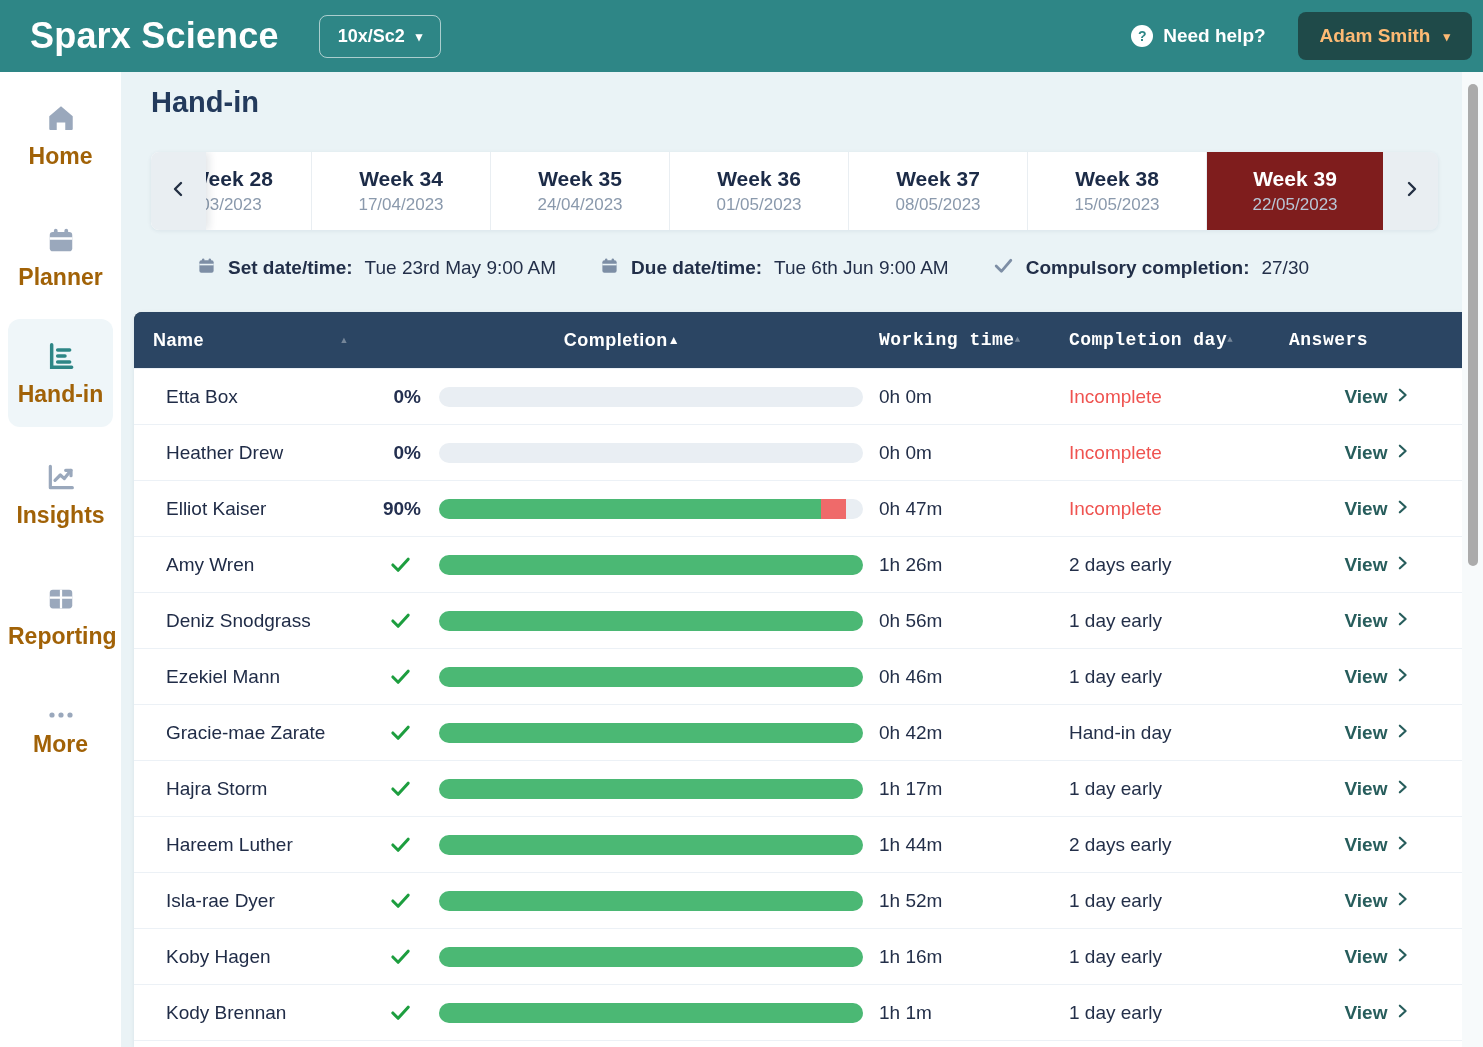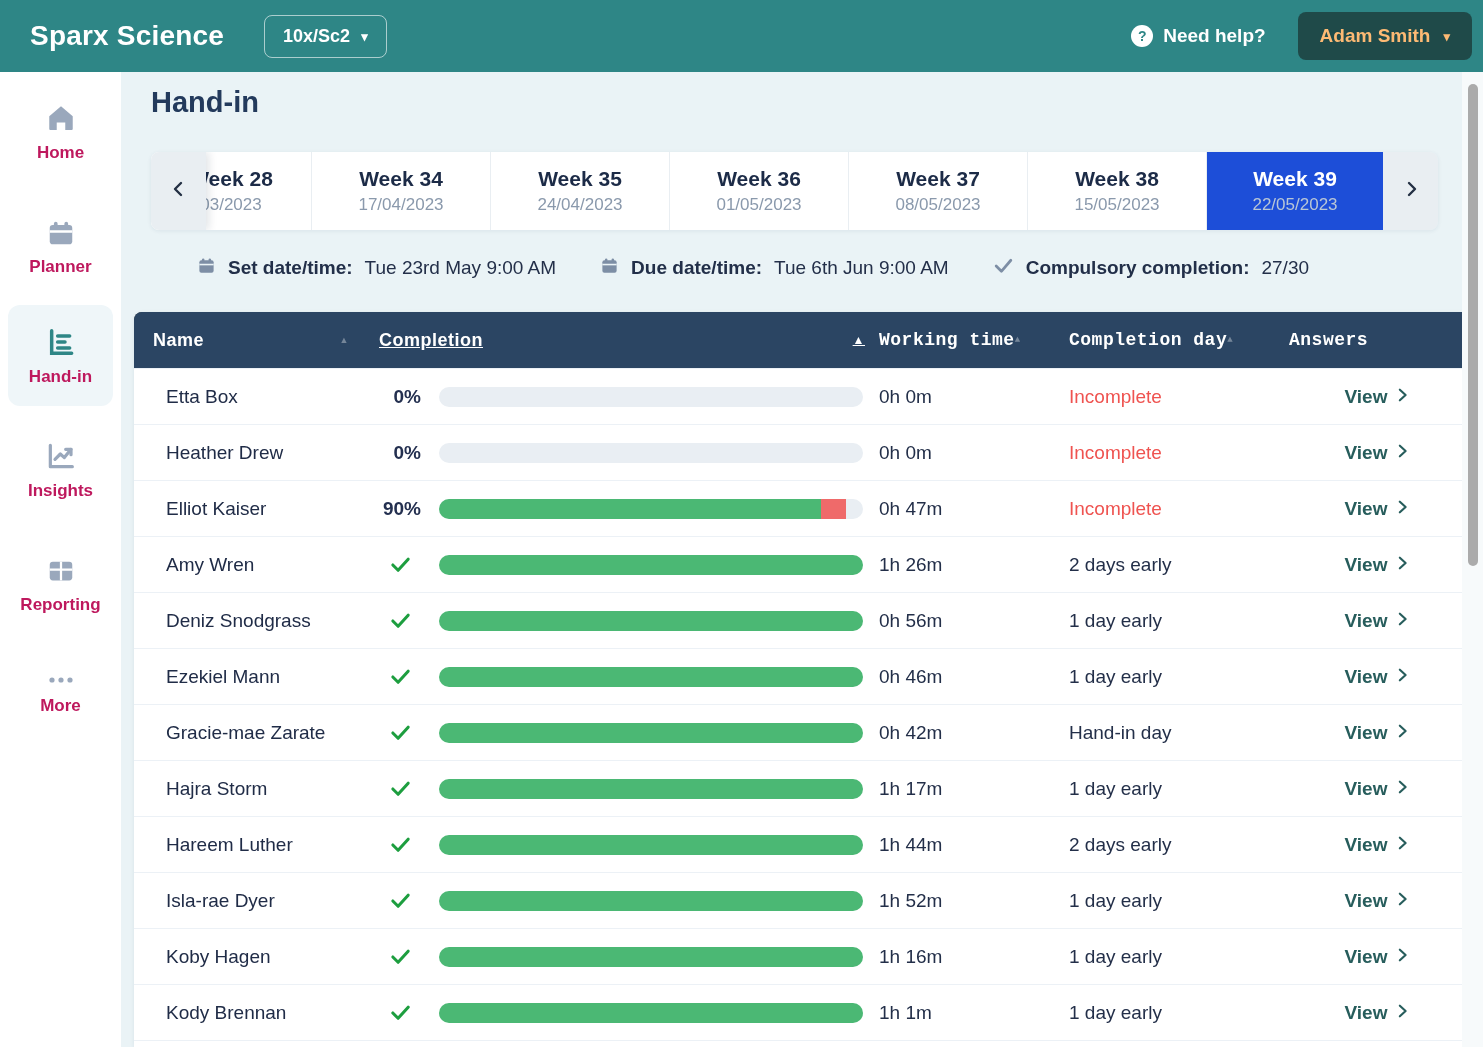--- a/index.html
+++ b/index.html
@@ -1,70 +1,70 @@
 <!DOCTYPE html>
 <html><head>
 <meta charset="utf-8">
 <style>
   * { margin:0; padding:0; box-sizing:border-box; }
   html,body { width:1483px; height:1047px; overflow:hidden; }
   body { font-family:"Liberation Sans", sans-serif; background:#EAF3F6; position:relative; color:#232F49; }
 
   
   .topbar { position:absolute; top:0; left:0; width:1483px; height:72px; background:#2E8686; display:flex; align-items:center; z-index:10; }
-  .brand { margin-left:30px; font-size:28px; font-weight:800; color:#fff; letter-spacing:.2px; }
+  .brand { margin-left:30px; font-size:36px; font-weight:800; color:#fff; letter-spacing:.2px; }
   .class-btn { margin-left:40px; display:flex; align-items:center; gap:11px; border:1px solid rgba(255,255,255,.6); border-radius:8px; padding:10px 18px; color:#fff; font-weight:700; font-size:18px; cursor:pointer; }
   .caret { font-size:13px; line-height:1; }
   .topbar .spacer { flex:1; }
   .help { display:flex; align-items:center; gap:10px; color:#fff; font-weight:700; font-size:19px; cursor:pointer; }
   .help-badge { width:22px; height:22px; border-radius:50%; background:#fff; color:#2E8686; font-weight:800; font-size:14px; display:flex; align-items:center; justify-content:center; }
   .user-btn { margin-left:32px; margin-right:11px; background:#1F4A49; color:#fdba74; font-weight:700; font-size:19px; border-radius:8px; padding:13px 22px; display:flex; align-items:center; gap:13px; cursor:pointer; }
 
   
   .sidebar { position:absolute; top:72px; left:0; width:121px; bottom:0; background:#fff; display:flex; flex-direction:column; align-items:center; z-index:5; }
   .side-item { width:105px; text-align:center; cursor:pointer; }
   .side-item .icon { display:flex; justify-content:center; }
-  .side-item .lbl { margin-top:9px; font-size:17px; font-weight:700; color:#be185d; }
+  .side-item .lbl { margin-top:9px; font-size:23px; font-weight:700; color:#a16207; }
   .si-home { margin-top:30px; }
   .si-planner { margin-top:55px; }
   .si-handin { margin-top:28px; background:#EFF6F9; border-radius:12px; padding:21px 0 19px; }
   .si-insights { margin-top:34px; }
   .si-reporting { margin-top:55px; }
   .si-more { margin-top:58px; }
 
   
   .main { position:absolute; left:121px; top:72px; right:0; bottom:0; background:#EAF3F6; }
   .page-title { position:absolute; left:30px; top:14px; font-size:29px; font-weight:800; color:#233A5C; }
 
   
   .tabs { position:absolute; left:30px; top:80px; width:1287px; height:78px; display:flex; border-radius:8px; overflow:hidden; box-shadow:0 1px 4px rgba(20,45,85,.08); }
   .wtab { background:#fff; border-right:1px solid #E9EEF2; display:flex; flex-direction:column; align-items:center; justify-content:center; gap:4px; cursor:pointer; }
   .wtab .wl { font-size:21px; font-weight:800; color:#1C2B47; white-space:nowrap; }
   .wtab .wd { font-size:17px; color:#8A99AC; white-space:nowrap; }
   .wtab-28 { width:161px; }
   .wtab-mid { width:179px; }
-  .wtab-active { width:176px; background:#1d4ed8; border-right:none; }
+  .wtab-active { width:176px; background:#7f1d1d; border-right:none; }
   .wtab-active .wl { color:#fff; }
   .wtab-active .wd { color:#B9C6D6; }
   .tabnav { width:55px; height:78px; background:#E9EEF2; display:flex; align-items:center; justify-content:center; cursor:pointer; flex:none; }
   .tabnav-prev { position:absolute; left:0; top:0; border-radius:8px 0 0 8px; box-shadow:3px 0 8px rgba(10,30,60,.12); z-index:2; }
   .tabnav-next { border-radius:0 8px 8px 0; }
 
   
   .meta { position:absolute; left:76px; top:180px; height:32px; display:flex; align-items:center; gap:44px; }
   .meta-item { display:flex; align-items:center; gap:12px; font-size:19px; }
   .meta-item .mlab { font-weight:700; color:#222F49; }
   .meta-item .mval { color:#232F49; }
 
   
   .table { position:absolute; left:13px; top:240px; width:1396px; border-radius:8px 8px 0 0; overflow:hidden; box-shadow:0 1px 4px rgba(20,45,85,.08); background:#404040; }
   .thead { height:56px; background:#2B4563; display:grid; grid-template-columns:245px 500px 190px 220px 132px; align-items:center; color:#fff; }
   .th { font-size:18px; font-weight:700; letter-spacing:.5px; display:flex; align-items:center; cursor:pointer; }
   .th-name { padding-left:19px; justify-content:space-between; padding-right:30px; }
-  .th-completion { justify-content:space-between; padding-right:14px;text-decoration:underline; }
+  .th-completion { justify-content:center; padding-right:14px; }
   .th-center { justify-content:flex-start; gap:0;font-family:Liberation Mono, monospace; }
   .sort { font-size:12px; line-height:1; }
   .sort.dim { font-size:9px; opacity:.35; }
 
   .trow { height:56px; background:#fff; display:grid; grid-template-columns:245px 500px 190px 220px 132px; align-items:center; border-top:1px solid #ECF1F6; }
   .trow:first-of-type { border-top:none; }
   .td-name { padding-left:32px; font-size:19px; color:#202C47; }
   .td-completion { display:flex; align-items:center; }
   .pctbox { width:42px; display:flex; justify-content:flex-end; }
   .pct { font-size:19px; font-weight:700; color:#243050; }

